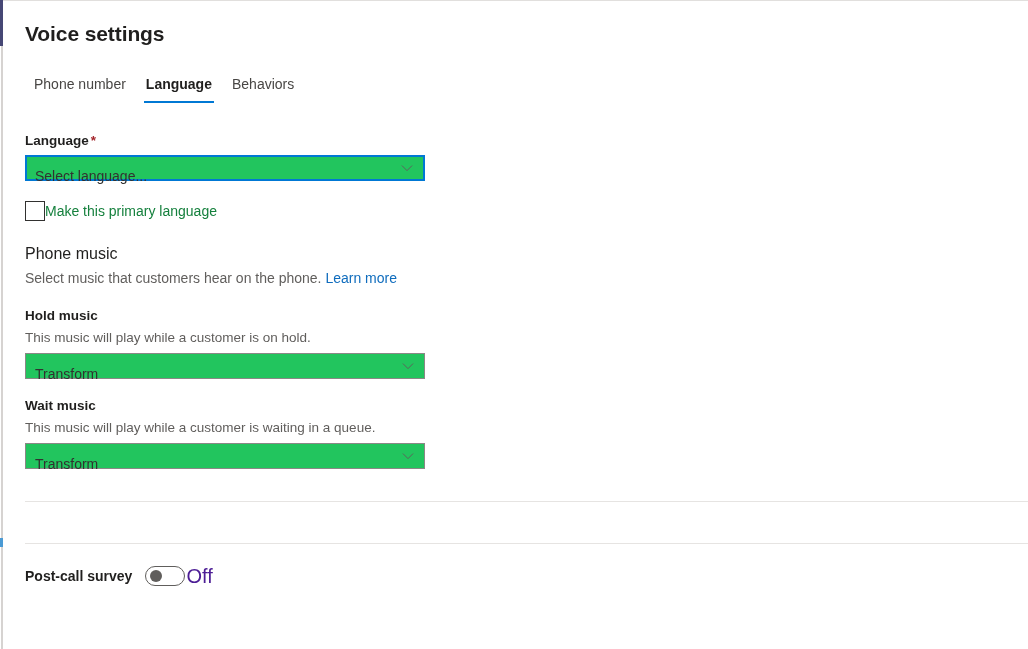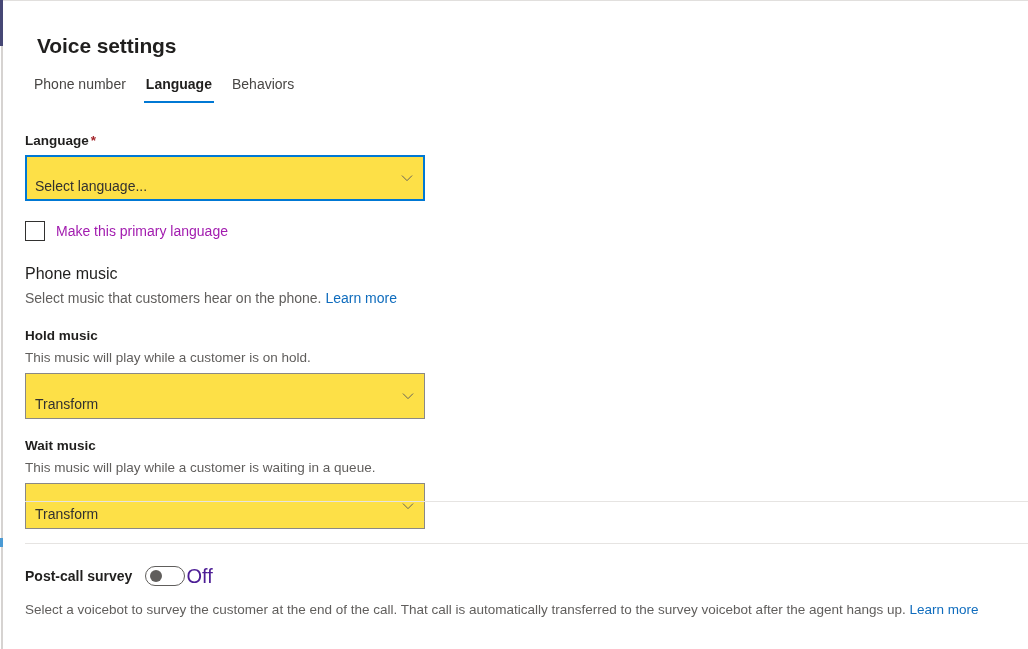--- a/index.html
+++ b/index.html
@@ -53,21 +53,21 @@
     height: 649px;
     padding-left: 25px;
   }
 
   
   .page-title {
     font-size: 21px;
     font-weight: 600;
     color: #201f1e;
     letter-spacing: -0.1px;
-    margin: 12px;
+    margin: 0;
     position: absolute;
     left: 25px;
     top: 22px;
   }
 
   
   .tabs {
     position: absolute;
     left: 25px;
     top: 75px;
@@ -116,23 +116,23 @@
   }
   .req-star {
     color: #a4262c;
     font-weight: 700;
     margin-left: 2px;
   }
 
   .combo {
     position: relative;
     width: 400px;
-    height: 46px;
+    height: 26px;
     border: 1px solid #8a8886;
-    background: #fde047;
+    background: #22c55e;
     display: flex;
     align-items: center;
     padding: 16px 30px 0 9px;
     font-size: 14px;
     color: #323130;
     cursor: pointer;
   }
   .combo.focused {
     border: 2px solid #0078d4;
     padding-left: 8px;
@@ -156,22 +156,22 @@
   }
   .checkbox-box {
     width: 20px;
     height: 20px;
     border: 1.5px solid #323130;
     background: #ffffff;
     flex: 0 0 auto;
   }
   .checkbox-label {
     font-size: 14px;
-    color: #a21caf;
-    margin-left: 11px;
+    color: #15803d;
+    margin-left: 0;
     line-height: 20px;
   }
 
   .section-heading {
     font-size: 16px;
     font-weight: 400;
     color: #201f1e;
     margin: 0;
     line-height: 22px;
   }
@@ -346,18 +346,14 @@
   <div class="divider two"></div>
 
   <div class="survey-row">
     <div class="survey-label">Post-call survey</div>
     <div class="toggle">
       <div class="knob"></div>
     </div>
     <div class="toggle-state">Off</div>
   </div>
 
-  <div class="survey-desc">
-    <span>Select a voicebot to survey the customer at the end of the call. That call is automatically transferred to the survey voicebot after the agent hangs up.</span>
-    <a class="link">Learn more</a>
-  </div>
 
 </div>
 
 </body></html>

